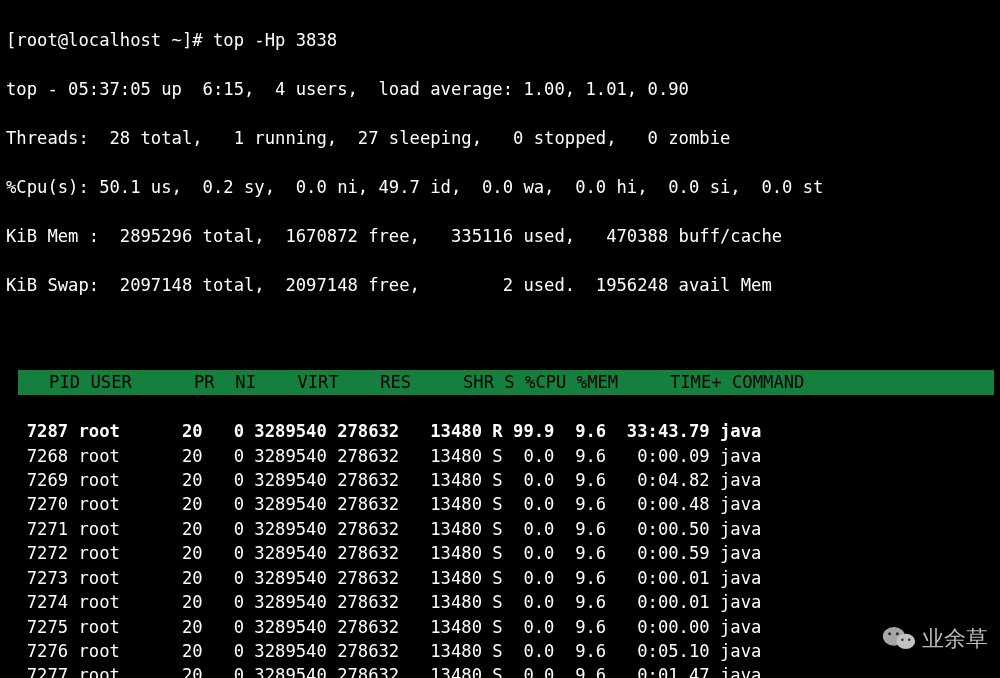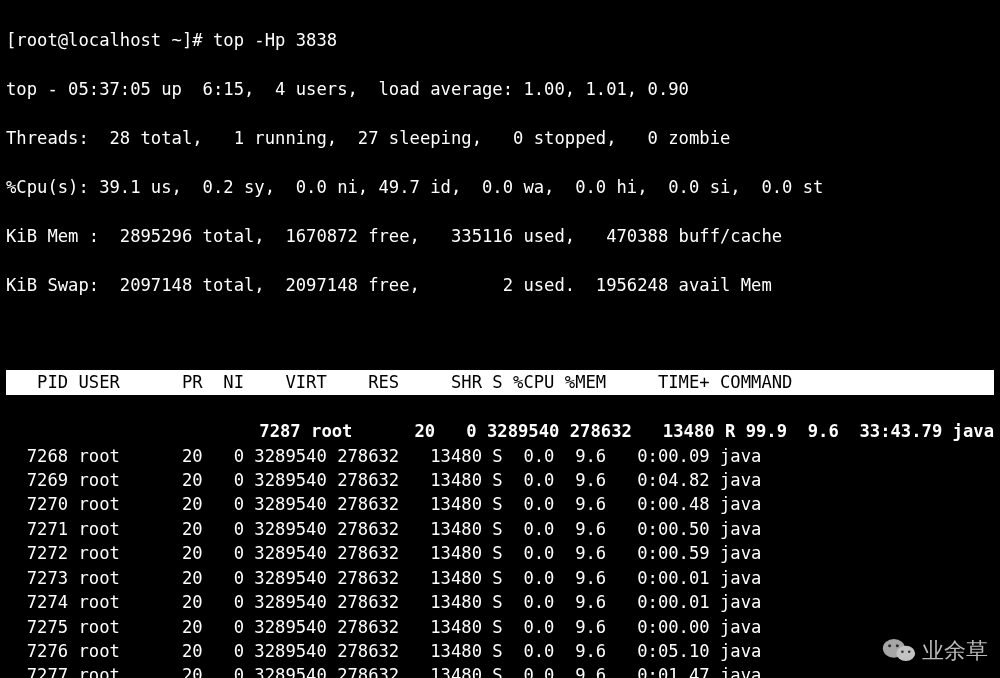--- a/index.html
+++ b/index.html
@@ -12,50 +12,50 @@
     font-family: "DejaVu Sans Mono", "Consolas", "Menlo", monospace;
     font-size: 17.2px;
     line-height: 1.42;
     overflow: hidden;
   }
   .terminal {
     padding: 4px 6px 0 6px;
     white-space: pre;
   }
   .header-row {
-    background: #ffffff;
+    background: #15803d;
     color: #000;
+    margin-left: 12px;
   }
   .bold-row {
     font-weight: bold;
-    text-align: right;
   }
   .watermark {
     position: absolute;
     right: 12px;
-    bottom: 12px;
+    bottom: 24px;
     display: flex;
     align-items: center;
     gap: 6px;
     color: #cfcfcf;
     font-family: sans-serif;
     font-size: 22px;
     pointer-events: none;
     opacity: 0.9;
   }
   .watermark svg { display:block; }
 </style>
 </head>
 <body>
 
 <div class="terminal">
 <div>[root@localhost ~]# top -Hp 3838</div>
 <div>top - 05:37:05 up  6:15,  4 users,  load average: 1.00, 1.01, 0.90</div>
 <div>Threads:  28 total,   1 running,  27 sleeping,   0 stopped,   0 zombie</div>
-<div>%Cpu(s): 39.1 us,  0.2 sy,  0.0 ni, 49.7 id,  0.0 wa,  0.0 hi,  0.0 si,  0.0 st</div>
+<div>%Cpu(s): 50.1 us,  0.2 sy,  0.0 ni, 49.7 id,  0.0 wa,  0.0 hi,  0.0 si,  0.0 st</div>
 <div>KiB Mem :  2895296 total,  1670872 free,   335116 used,   470388 buff/cache</div>
 <div>KiB Swap:  2097148 total,  2097148 free,        2 used.  1956248 avail Mem</div>
 <div> </div>
 <div id="header" class="header-row">   PID USER      PR  NI    VIRT    RES     SHR S %CPU %MEM     TIME+ COMMAND</div>
 <div id="rows"><div class="bold-row">  7287 root      20   0 3289540 278632   13480 R 99.9  9.6  33:43.79 java</div><div>  7268 root      20   0 3289540 278632   13480 S  0.0  9.6   0:00.09 java</div><div>  7269 root      20   0 3289540 278632   13480 S  0.0  9.6   0:04.82 java</div><div>  7270 root      20   0 3289540 278632   13480 S  0.0  9.6   0:00.48 java</div><div>  7271 root      20   0 3289540 278632   13480 S  0.0  9.6   0:00.50 java</div><div>  7272 root      20   0 3289540 278632   13480 S  0.0  9.6   0:00.59 java</div><div>  7273 root      20   0 3289540 278632   13480 S  0.0  9.6   0:00.01 java</div><div>  7274 root      20   0 3289540 278632   13480 S  0.0  9.6   0:00.01 java</div><div>  7275 root      20   0 3289540 278632   13480 S  0.0  9.6   0:00.00 java</div><div>  7276 root      20   0 3289540 278632   13480 S  0.0  9.6   0:05.10 java</div><div>  7277 root      20   0 3289540 278632   13480 S  0.0  9.6   0:01.47 java</div></div>
 </div>
 
 <div class="watermark">
   <span>
     <svg width="34" height="28" viewBox="0 0 40 32">

